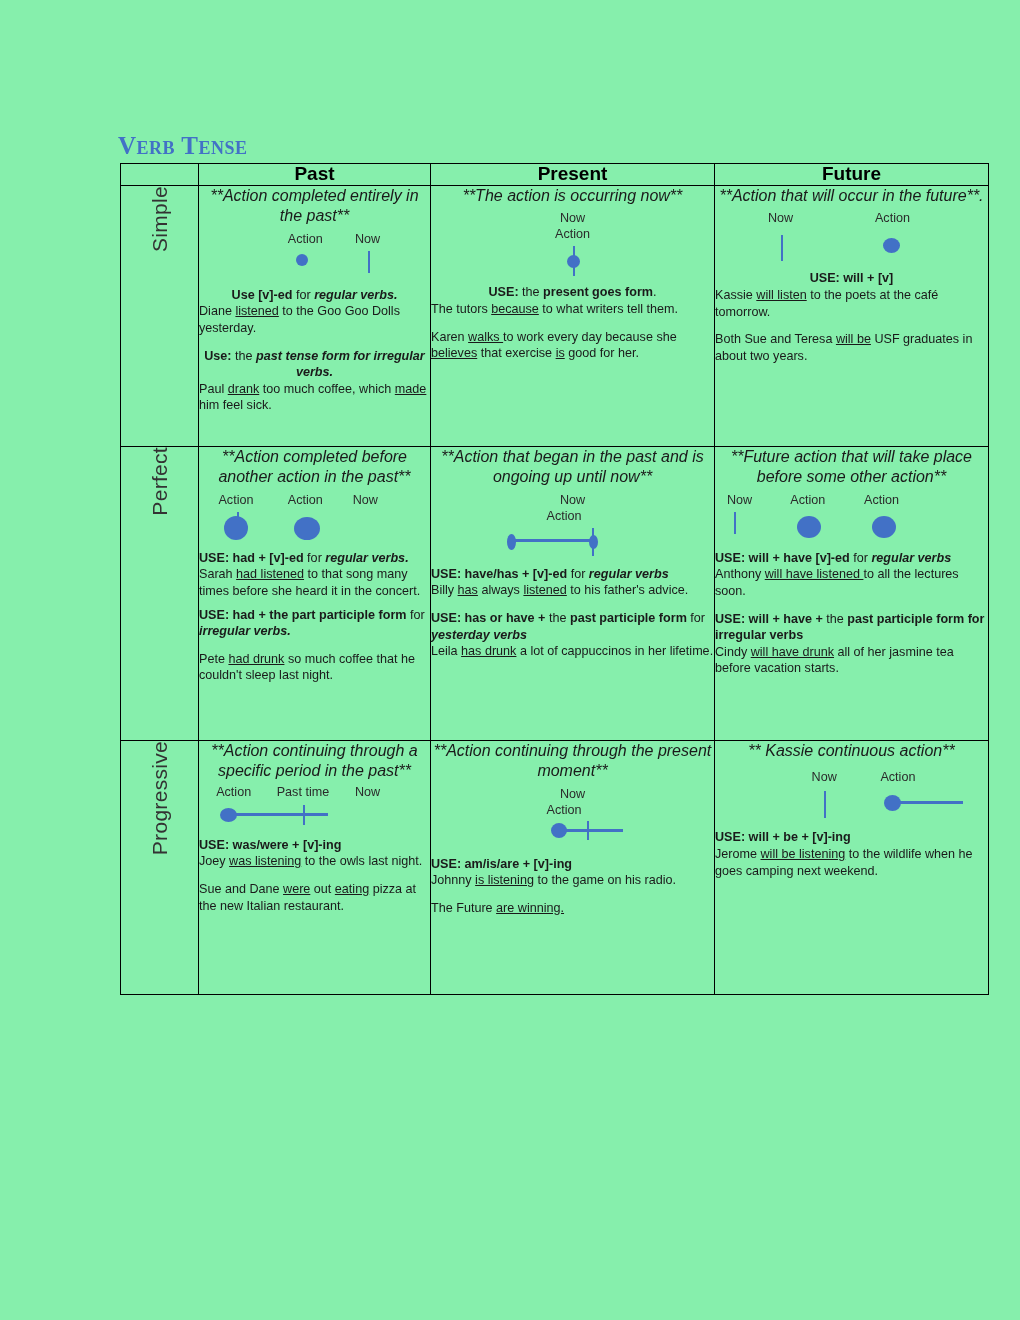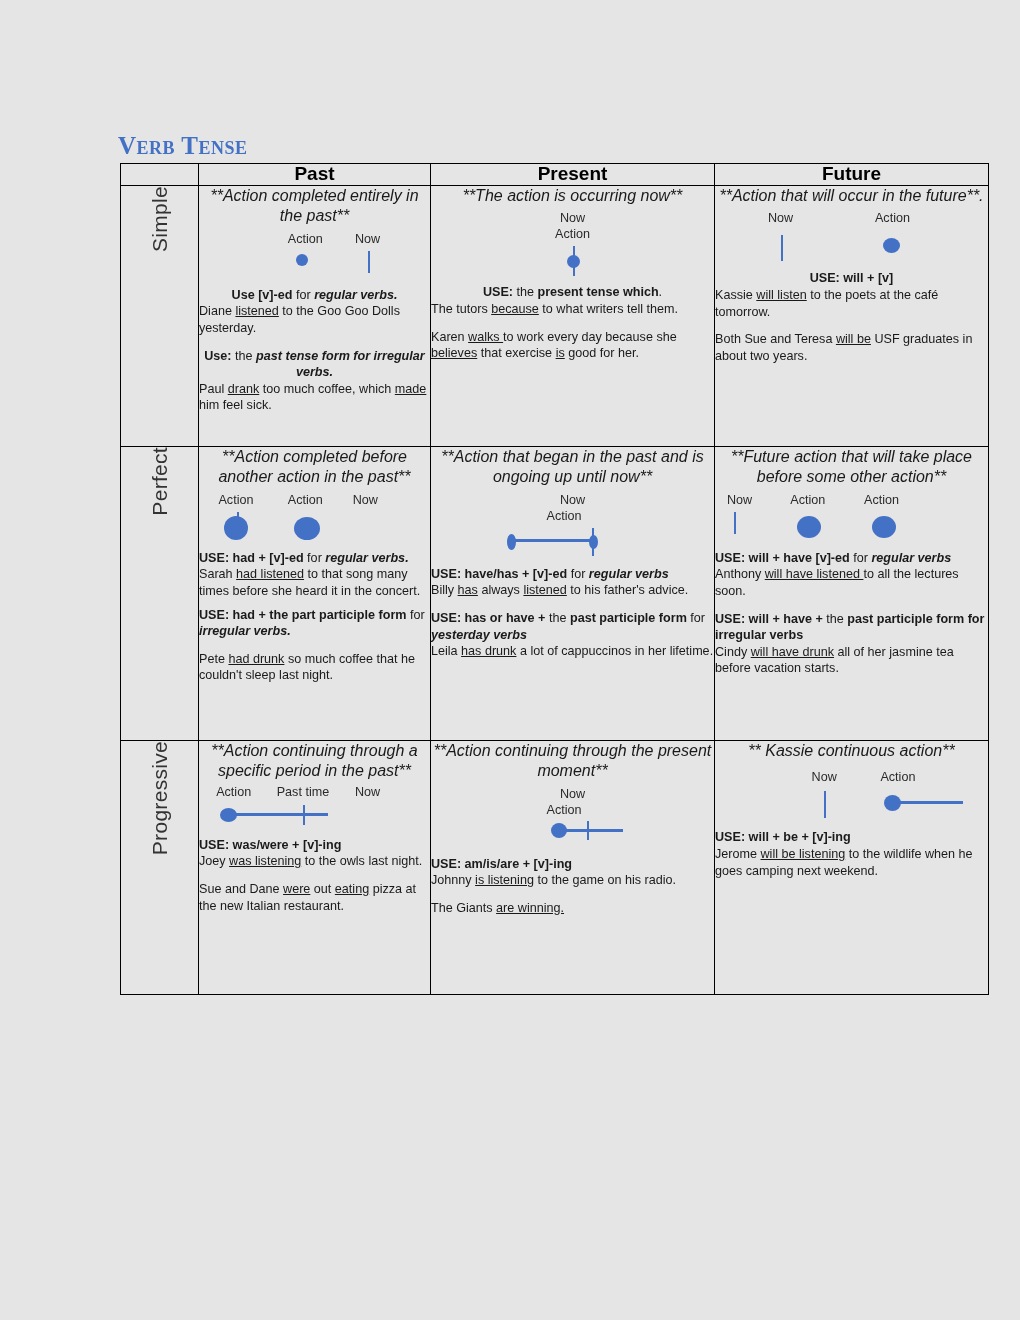--- a/index.html
+++ b/index.html
@@ -13,21 +13,21 @@
     font-family: "Liberation Sans", sans-serif;
     color: #000000;
     position: relative;
     overflow: hidden;
   }
   .page {
     position: absolute;
     left: 0; top: 0;
     width: 1020px;
     height: 1320px;
-    background: #e5e5e5;
+    background: #86efac;
   }
   .doc-title {
     position: absolute;
     left: 118px;
     top: 133px;
     font-family: "Liberation Serif", serif;
     font-size: 25px;
     font-weight: bold;
     font-variant: small-caps;
     letter-spacing: 0.5px;
@@ -197,21 +197,21 @@
             <div class="dlabels" style="height:34px;">
               <span style="left:50%;top:0;">Now</span>
               <span style="left:50%;top:16px;">Action</span>
             </div>
             <div class="dart" style="height:36px;">
               <span class="vline" style="left:50%;top:2px;height:30px;"></span>
               <span class="dot" style="left:calc(50% - 6px);top:11px;width:13px;height:13px;"></span>
             </div>
           </div>
           <div class="p ctr">
-            <b>USE:</b><span> the </span><b>present tense which</b><span>.</span>
+            <b>USE:</b><span> the </span><b>present goes form</b><span>.</span>
           </div>
           <div class="p">
             <span>The tutors </span><u>because</u><span> to what writers tell them.</span>
           </div>
           <div class="gap"></div>
           <div class="p">
             <span>Karen </span><u>walks </u><span>to work every day because she </span><u>believes</u><span> that exercise </span><u>is</u><span> good for her.</span>
           </div>
         </td>
 
@@ -379,21 +379,21 @@
             </div>
           </div>
           <div class="p">
             <b>USE: am/is/are + [v]-ing</b>
           </div>
           <div class="p">
             <span>Johnny </span><u>is listening</u><span> to the game on his radio.</span>
           </div>
           <div class="gap"></div>
           <div class="p">
-            <span>The Giants </span><u>are winning.</u>
+            <span>The Future </span><u>are winning.</u>
           </div>
         </td>
 
         <td class="cell">
           <div class="defn">** Kassie continuous action**</div>
           <div class="diagram" style="margin-top:8px;">
             <div class="dlabels" style="height:20px;">
               <span style="left:40%;">Now</span>
               <span style="left:67%;">Action</span>
             </div>

